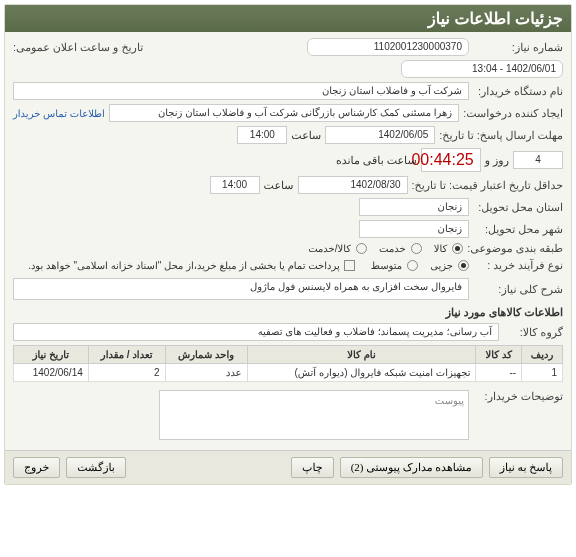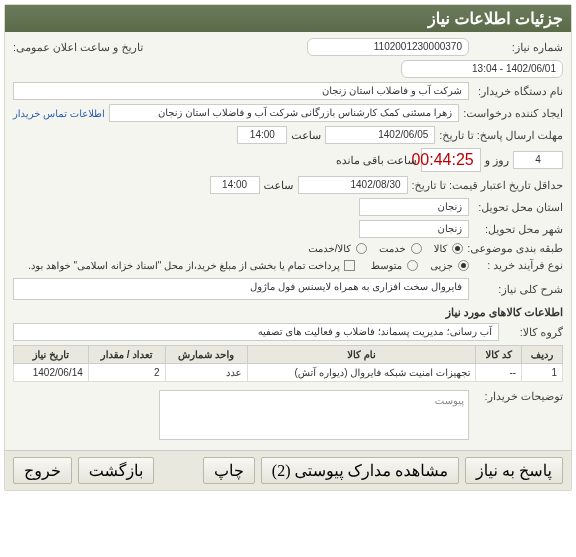--- a/index.html
+++ b/index.html
@@ -105,21 +105,21 @@
   padding: 6px 8px;
   display: flex;
   gap: 6px;
   justify-content: flex-start;
   border-top: 1px solid #ccc;
 }
 .btn {
   background: linear-gradient(#f8f8f4, #e4e4da);
   border: 1px solid #b8b8a8;
   padding: 3px 10px;
-  font-size: 16px;
+  font-size: 11px;
   border-radius: 2px;
   cursor: pointer;
   font-family: Tahoma;
 }
 .timer { color: #b00; font-size: 16px; }
 .inline-gap { display: inline-flex; align-items: center; gap: 4px; }
 </style>
 </head>
 <body>
 

